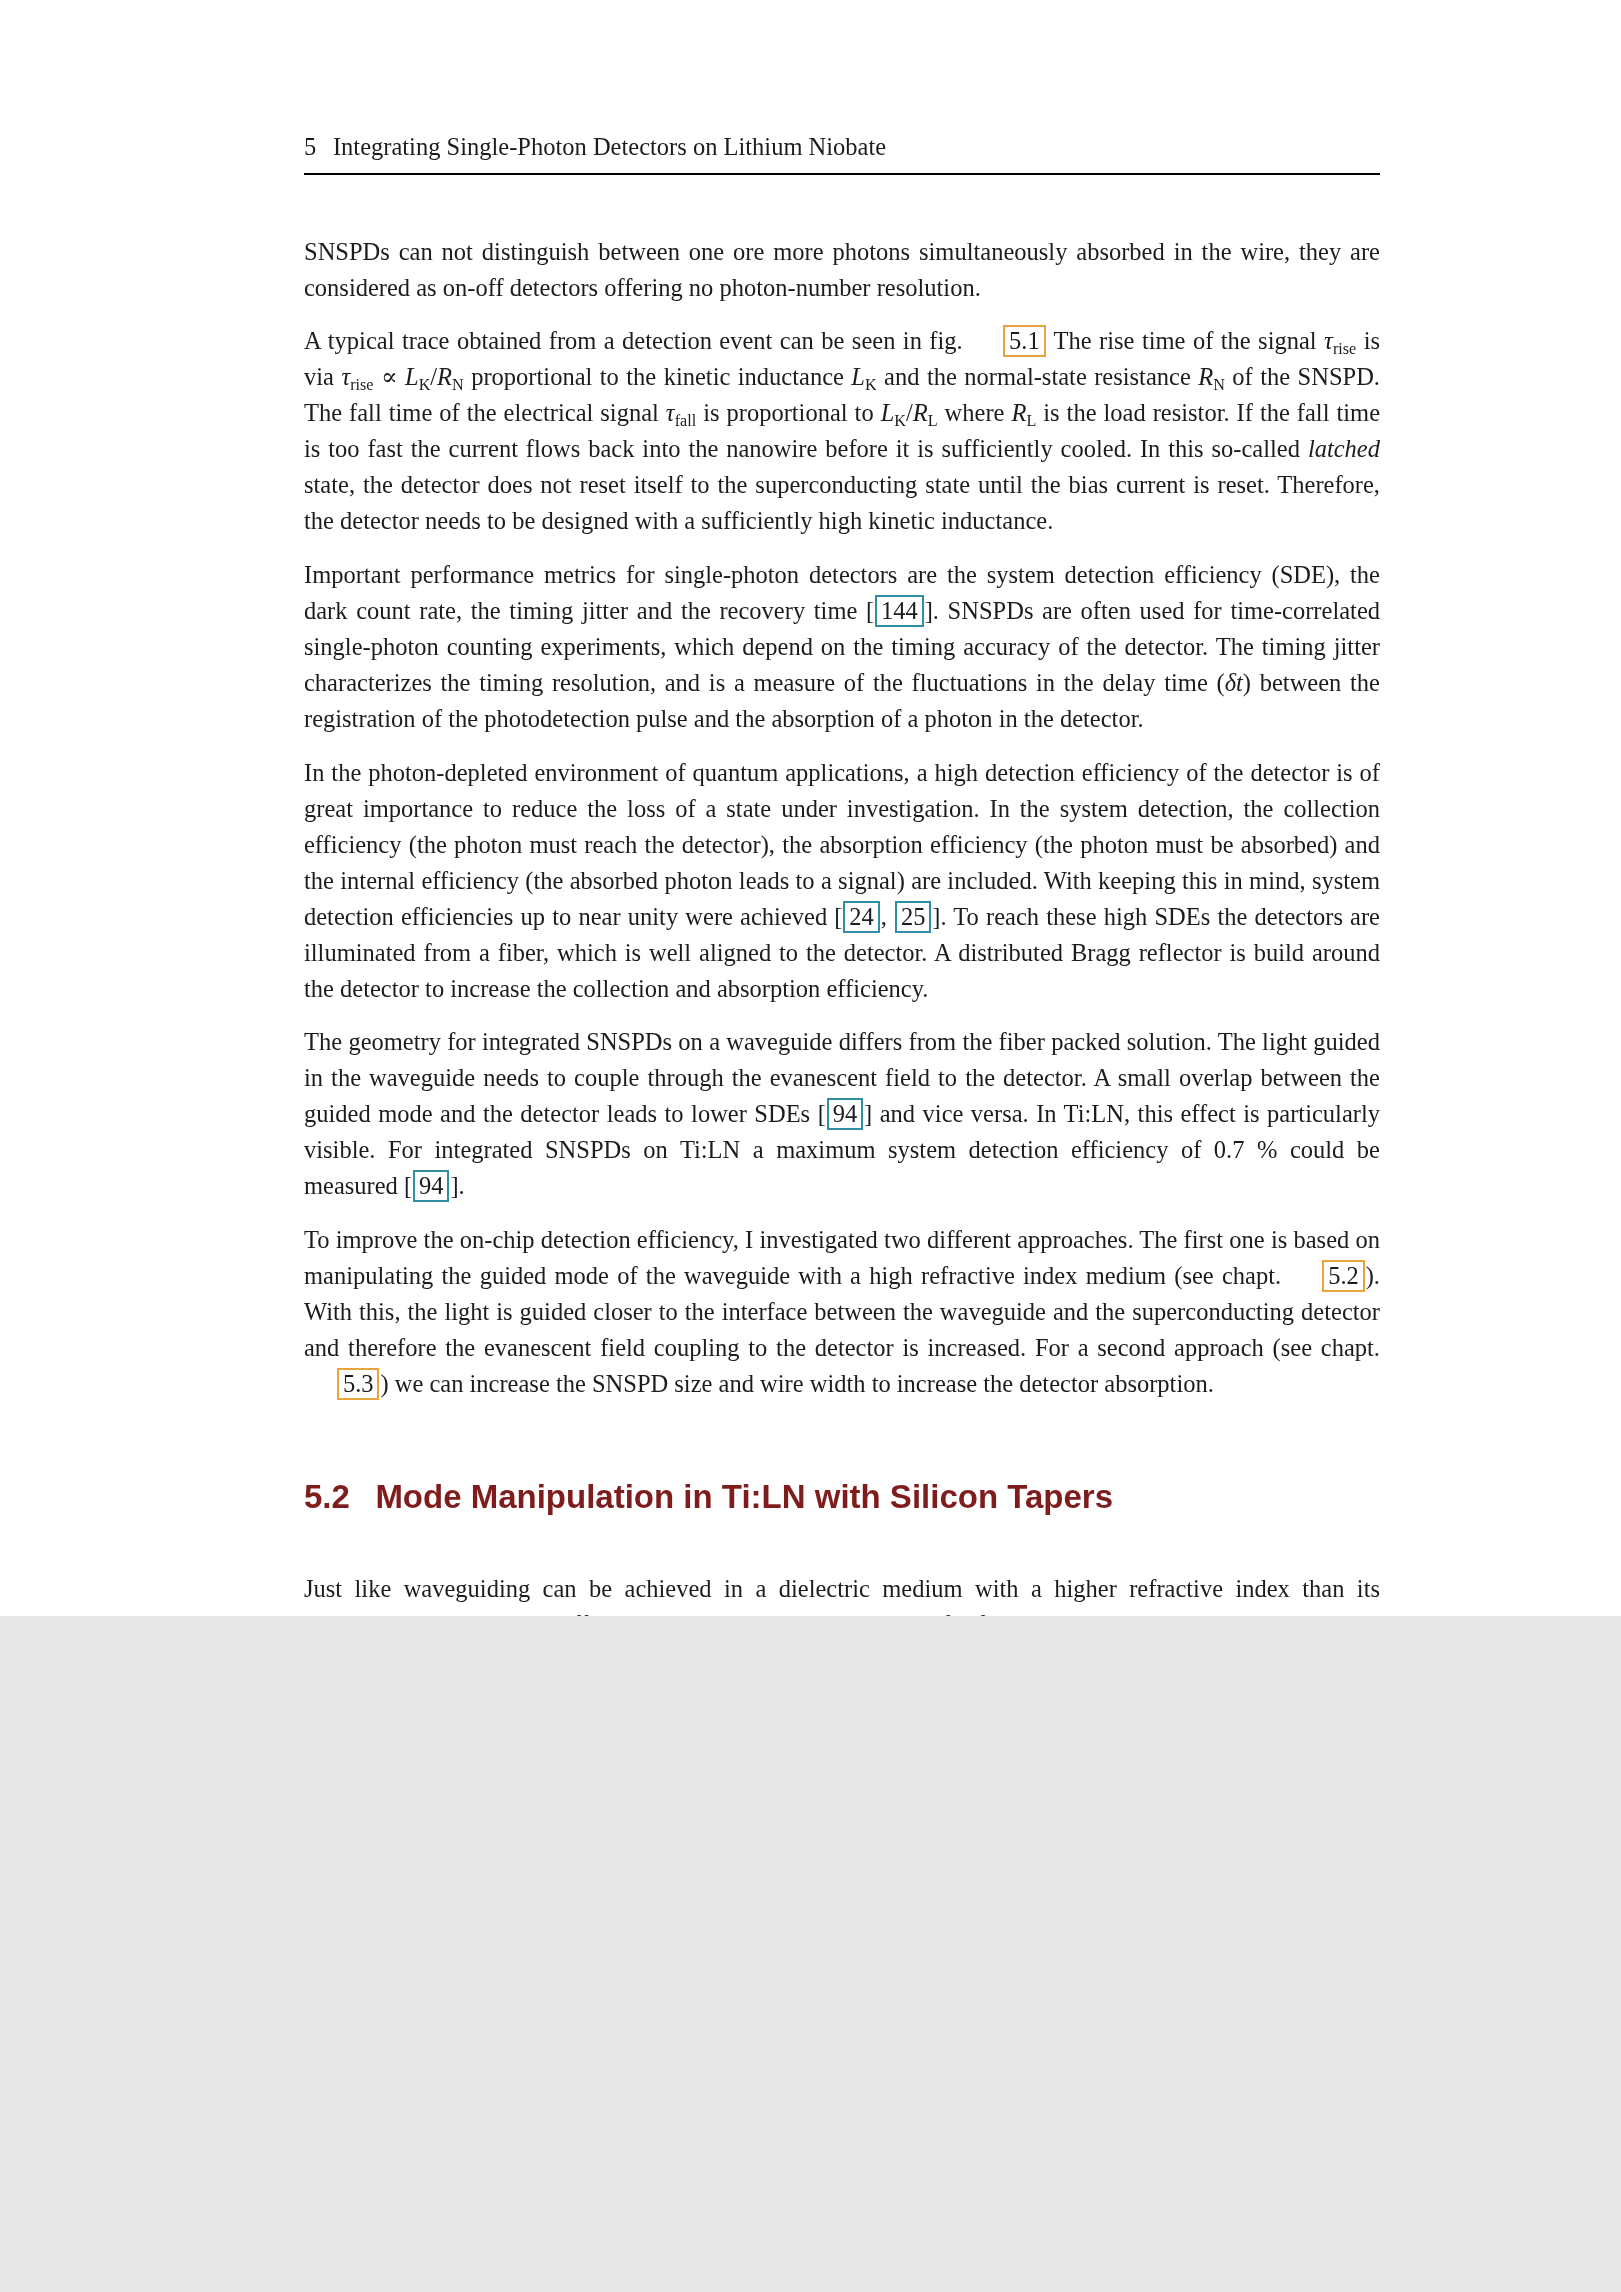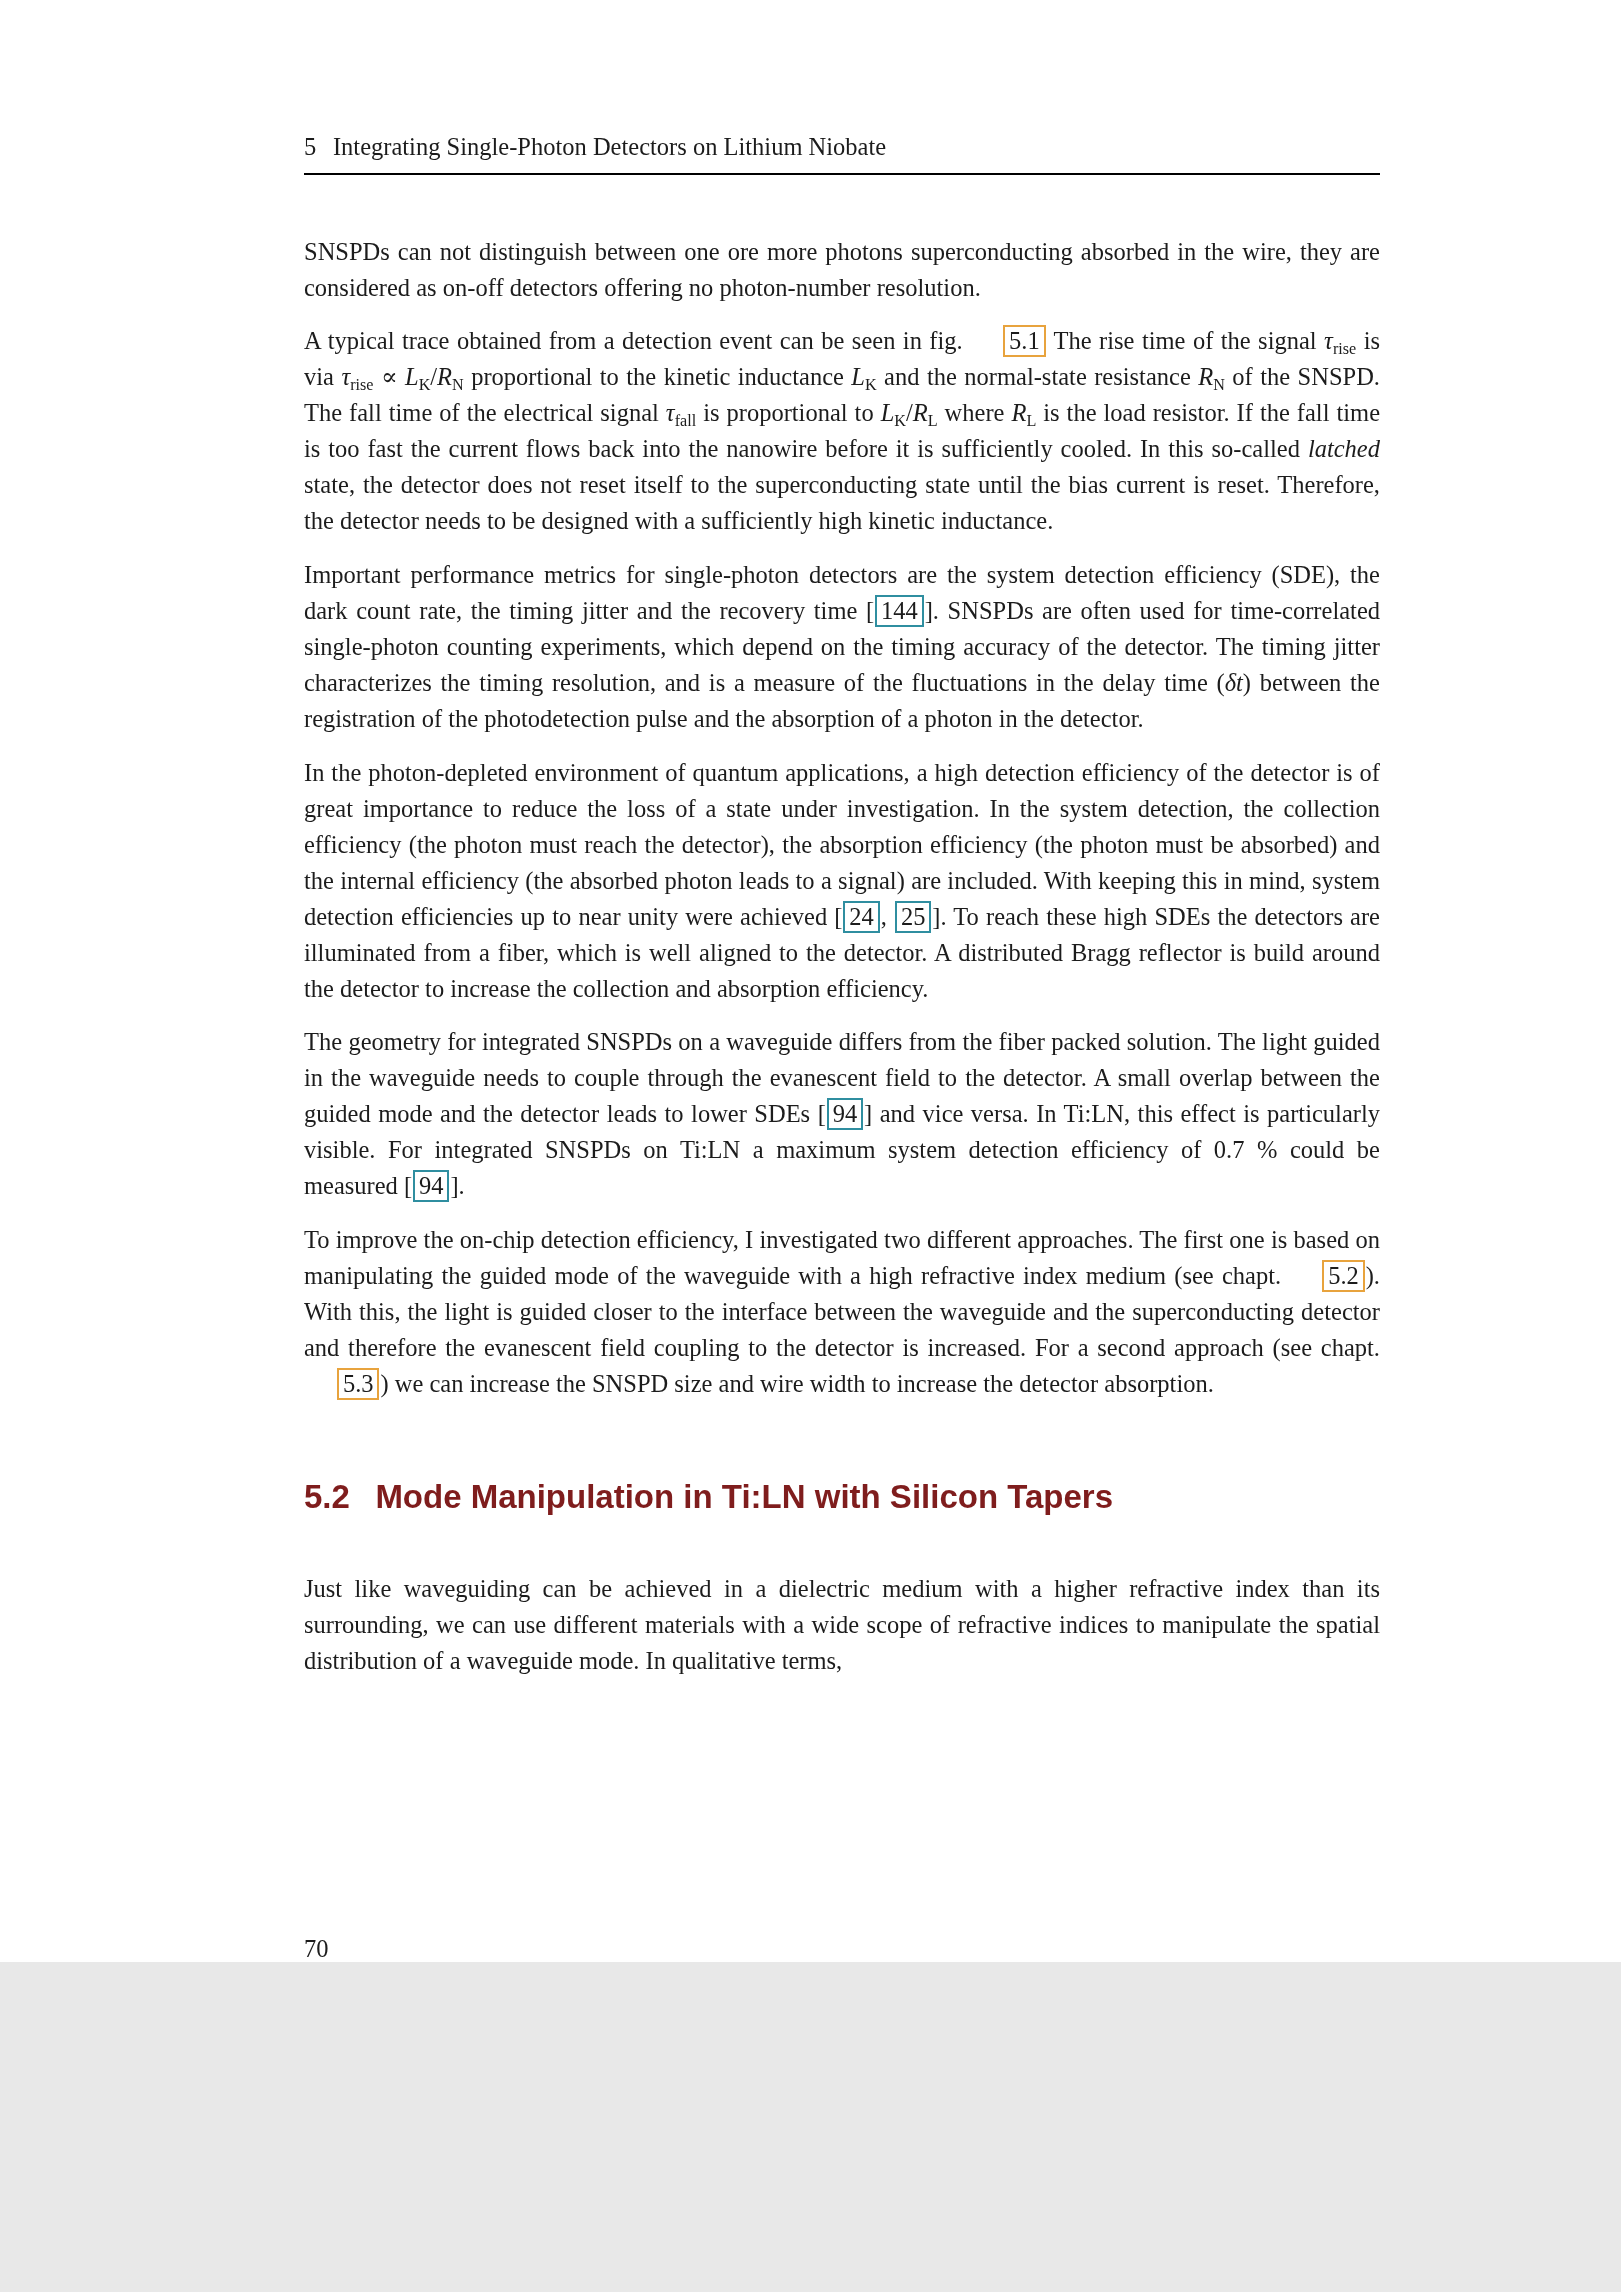--- a/index.html
+++ b/index.html
@@ -1,18 +1,18 @@
 <!DOCTYPE html>
 <html><head>
 <meta charset="utf-8">
 <style>
   html,body { margin:0; padding:0; background:#e8e8e8; }
   .page {
     position:relative;
-    width:1621px; height:1962px;
+    width:1621px; height:1616px;
     background:var(--bg,#ffffff);
     font-family:"Liberation Serif","DejaVu Serif",serif;
     color:var(--ink,#1c1c1c);
     overflow:hidden;
   }
   .text-block {
     position:absolute;
     left:304px; top:131px;
     width:1076px;
   }
@@ -68,21 +68,21 @@
 <body>
 
 <div class="page" style="--bg: #FFFFFF; --ink: #1C1C1C; --rule: #000000; --fig: #E8A33D; --cite: #2F8EA0;">
   <div class="text-block">
 
     <div class="runhead">
       <span class="rh-num">5</span><span class="rh-title">Integrating Single-Photon Detectors on Lithium Niobate</span>
     </div>
 
     <div class="body-text">
-      <p class="para"><span class="seg-t">SNSPDs can not distinguish between one ore more photons superconducting absorbed in the wire, they are considered as on-off detectors offering no photon-number resolution.</span></p>
+      <p class="para"><span class="seg-t">SNSPDs can not distinguish between one ore more photons simultaneously absorbed in the wire, they are considered as on-off detectors offering no photon-number resolution.</span></p>
       <p class="para"><span class="seg-t">A typical trace obtained from a detection event can be seen in fig. </span><span class="seg-fig">5.1</span><span class="seg-t"> The rise time of the signal </span><span class="seg-v">τ</span><sub class="seg-sub">rise</sub><span class="seg-t"> is via </span><span class="seg-v">τ</span><sub class="seg-sub">rise</sub><span class="seg-t"> ∝ </span><span class="seg-v">L</span><sub class="seg-sub">K</sub><span class="seg-t">/</span><span class="seg-v">R</span><sub class="seg-sub">N</sub><span class="seg-t"> proportional to the kinetic inductance </span><span class="seg-v">L</span><sub class="seg-sub">K</sub><span class="seg-t"> and the normal-state resistance </span><span class="seg-v">R</span><sub class="seg-sub">N</sub><span class="seg-t"> of the SNSPD. The fall time of the electrical signal </span><span class="seg-v">τ</span><sub class="seg-sub">fall</sub><span class="seg-t"> is proportional to </span><span class="seg-v">L</span><sub class="seg-sub">K</sub><span class="seg-t">/</span><span class="seg-v">R</span><sub class="seg-sub">L</sub><span class="seg-t"> where </span><span class="seg-v">R</span><sub class="seg-sub">L</sub><span class="seg-t"> is the load resistor. If the fall time is too fast the current flows back into the nanowire before it is sufficiently cooled. In this so-called </span><span class="seg-i">latched</span><span class="seg-t"> state, the detector does not reset itself to the superconducting state until the bias current is reset. Therefore, the detector needs to be designed with a sufficiently high kinetic inductance.</span></p>
       <p class="para"><span class="seg-t">Important performance metrics for single-photon detectors are the system detection efficiency (SDE), the dark count rate, the timing jitter and the recovery time [</span><span class="seg-cite">144</span><span class="seg-t">]. SNSPDs are often used for time-correlated single-photon counting experiments, which depend on the timing accuracy of the detector. The timing jitter characterizes the timing resolution, and is a measure of the fluctuations in the delay time (</span><span class="seg-v">δt</span><span class="seg-t">) between the registration of the photodetection pulse and the absorption of a photon in the detector.</span></p>
       <p class="para"><span class="seg-t">In the photon-depleted environment of quantum applications, a high detection efficiency of the detector is of great importance to reduce the loss of a state under investigation. In the system detection, the collection efficiency (the photon must reach the detector), the absorption efficiency (the photon must be absorbed) and the internal efficiency (the absorbed photon leads to a signal) are included. With keeping this in mind, system detection efficiencies up to near unity were achieved [</span><span class="seg-cite">24</span><span class="seg-t">, </span><span class="seg-cite">25</span><span class="seg-t">]. To reach these high SDEs the detectors are illuminated from a fiber, which is well aligned to the detector. A distributed Bragg reflector is build around the detector to increase the collection and absorption efficiency.</span></p>
       <p class="para"><span class="seg-t">The geometry for integrated SNSPDs on a waveguide differs from the fiber packed solution. The light guided in the waveguide needs to couple through the evanescent field to the detector. A small overlap between the guided mode and the detector leads to lower SDEs [</span><span class="seg-cite">94</span><span class="seg-t">] and vice versa. In Ti:LN, this effect is particularly visible. For integrated SNSPDs on Ti:LN a maximum system detection efficiency of 0.7 % could be measured [</span><span class="seg-cite">94</span><span class="seg-t">].</span></p>
       <p class="para"><span class="seg-t">To improve the on-chip detection efficiency, I investigated two different approaches. The first one is based on manipulating the guided mode of the waveguide with a high refractive index medium (see chapt. </span><span class="seg-fig">5.2</span><span class="seg-t">). With this, the light is guided closer to the interface between the waveguide and the superconducting detector and therefore the evanescent field coupling to the detector is increased. For a second approach (see chapt. </span><span class="seg-fig">5.3</span><span class="seg-t">) we can increase the SNSPD size and wire width to increase the detector absorption.</span></p>
 
       <h2 class="section-heading">
         <span class="sh-num">5.2</span><span class="sh-title">Mode Manipulation in Ti:LN with Silicon Tapers</span>
       </h2>
 

